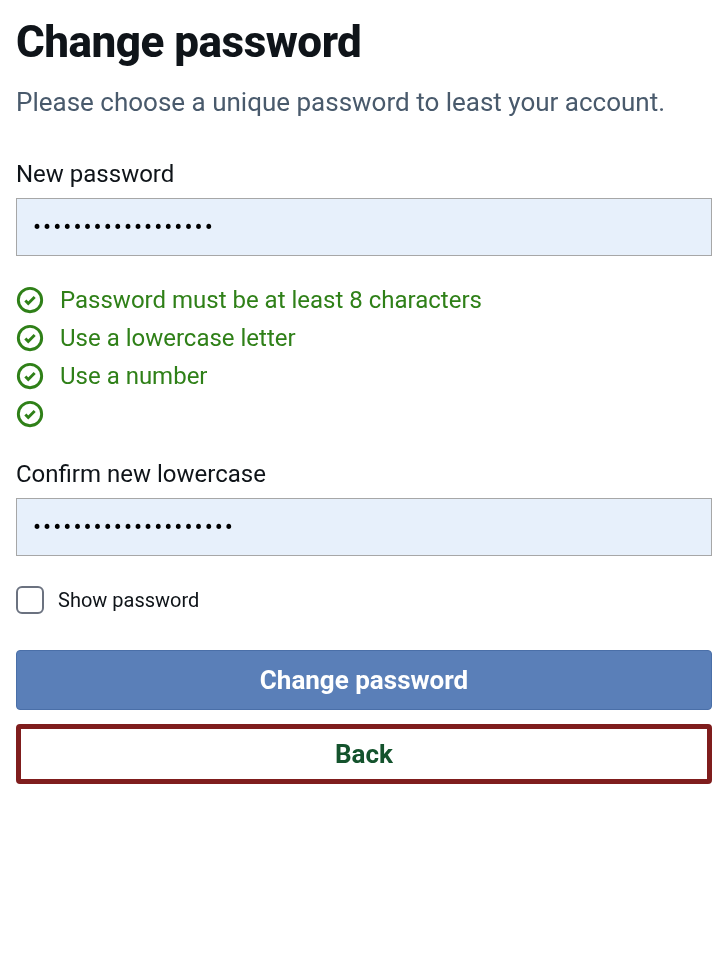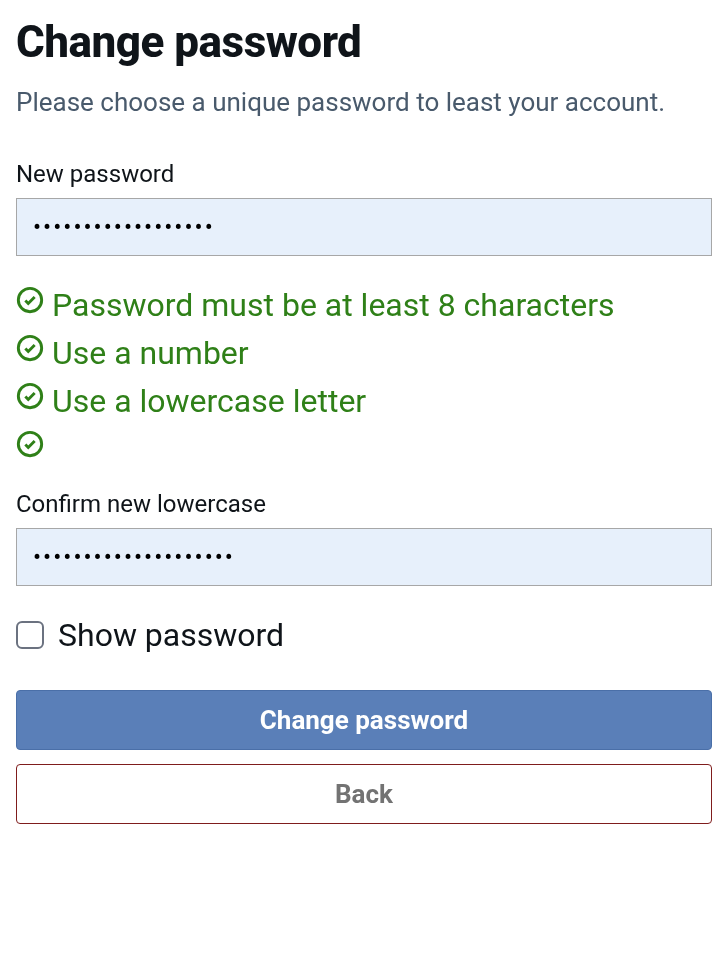--- a/index.html
+++ b/index.html
@@ -43,23 +43,24 @@
       letter-spacing: 2px;
       font-family: inherit;
       outline: none;
     }
     .requirements {
       margin-top: 30px;
       margin-bottom: 32px;
     }
     .requirement-item {
       display: flex;
-      gap: 8px;
+      align-items: center;
+      gap: 16px;
       color: #2f8018;
-      font-size: 32px;
+      font-size: 24px;
       margin-bottom: 10px;
     }
     .check-icon {
       width: 28px;
       height: 28px;
       flex-shrink: 0;
     }
     .check-icon svg {
       display: block;
     }
@@ -76,21 +77,21 @@
     .checkbox {
       width: 28px;
       height: 28px;
       border: 2px solid #6b7280;
       border-radius: 6px;
       background: #fff;
       cursor: pointer;
       flex-shrink: 0;
     }
     .show-password-label {
-      font-size: 32px;
+      font-size: 20px;
       color: #0f1419;
       cursor: pointer;
     }
     .btn {
       width: 100%;
       height: 60px;
       font-size: 26px;
       font-weight: 700;
       border-radius: 4px;
       cursor: pointer;
@@ -100,22 +101,22 @@
       justify-content: center;
     }
     .btn-primary {
       background: #5a7fb8;
       color: #fff;
       border: 1px solid #4a6fa8;
       margin-bottom: 14px;
     }
     .btn-secondary {
       background: #fff;
-      color: #737373;
-      border: 1px solid #7f1d1d;
+      color: #14532d;
+      border: 5px solid #7f1d1d;
       text-align: center;
     }
   </style>
 </head>
 <body>
 
 
 
 <h1 class="page-title">Change password</h1>
 <p class="page-subtitle">Please choose a unique password to least your account.</p>
@@ -133,30 +134,30 @@
     </span>
     <span>Password must be at least 8 characters</span>
   </div>
   <div class="requirement-item">
     <span class="check-icon">
       <svg viewBox="0 0 24 24" width="28" height="28" fill="none" stroke="#2f8018" stroke-width="2.5">
           <circle cx="12" cy="12" r="10"></circle>
           <path d="M8 12.5l2.5 2.5L16 9.5"></path>
         </svg>
     </span>
-    <span>Use a number</span>
+    <span>Use a lowercase letter</span>
   </div>
   <div class="requirement-item">
     <span class="check-icon">
       <svg viewBox="0 0 24 24" width="28" height="28" fill="none" stroke="#2f8018" stroke-width="2.5">
           <circle cx="12" cy="12" r="10"></circle>
           <path d="M8 12.5l2.5 2.5L16 9.5"></path>
         </svg>
     </span>
-    <span>Use a lowercase letter</span>
+    <span>Use a number</span>
   </div>
   <div class="requirement-item">
     <span class="check-icon">
       <svg viewBox="0 0 24 24" width="28" height="28" fill="none" stroke="#2f8018" stroke-width="2.5">
           <circle cx="12" cy="12" r="10"></circle>
           <path d="M8 12.5l2.5 2.5L16 9.5"></path>
         </svg>
     </span>
   </div>
 </div>

